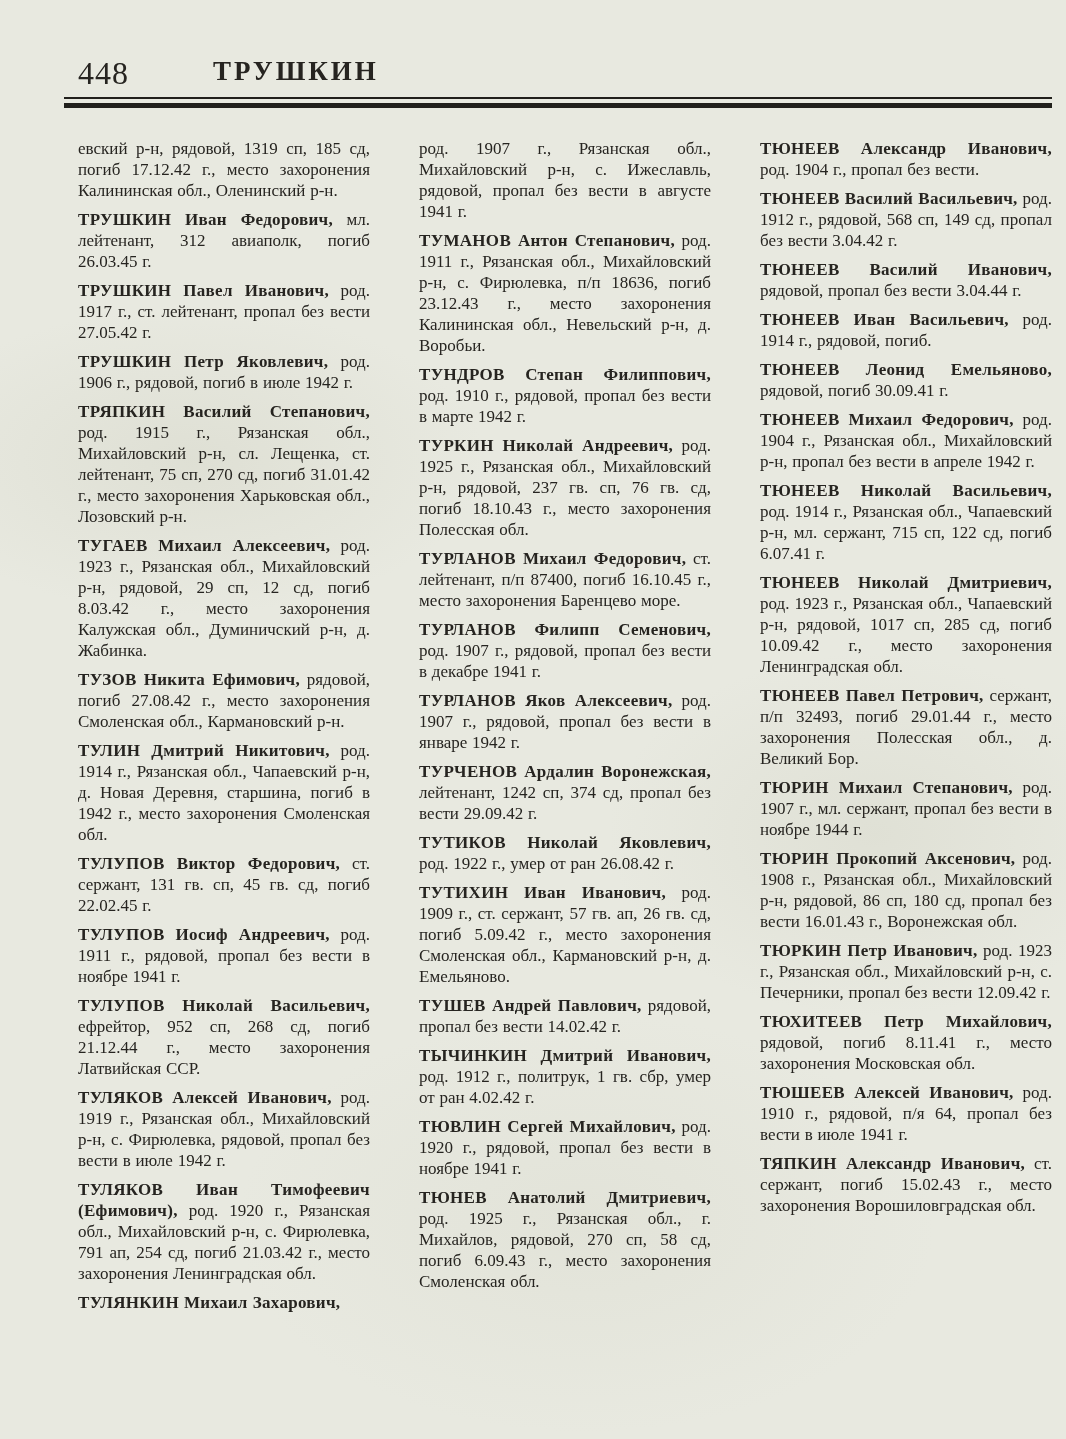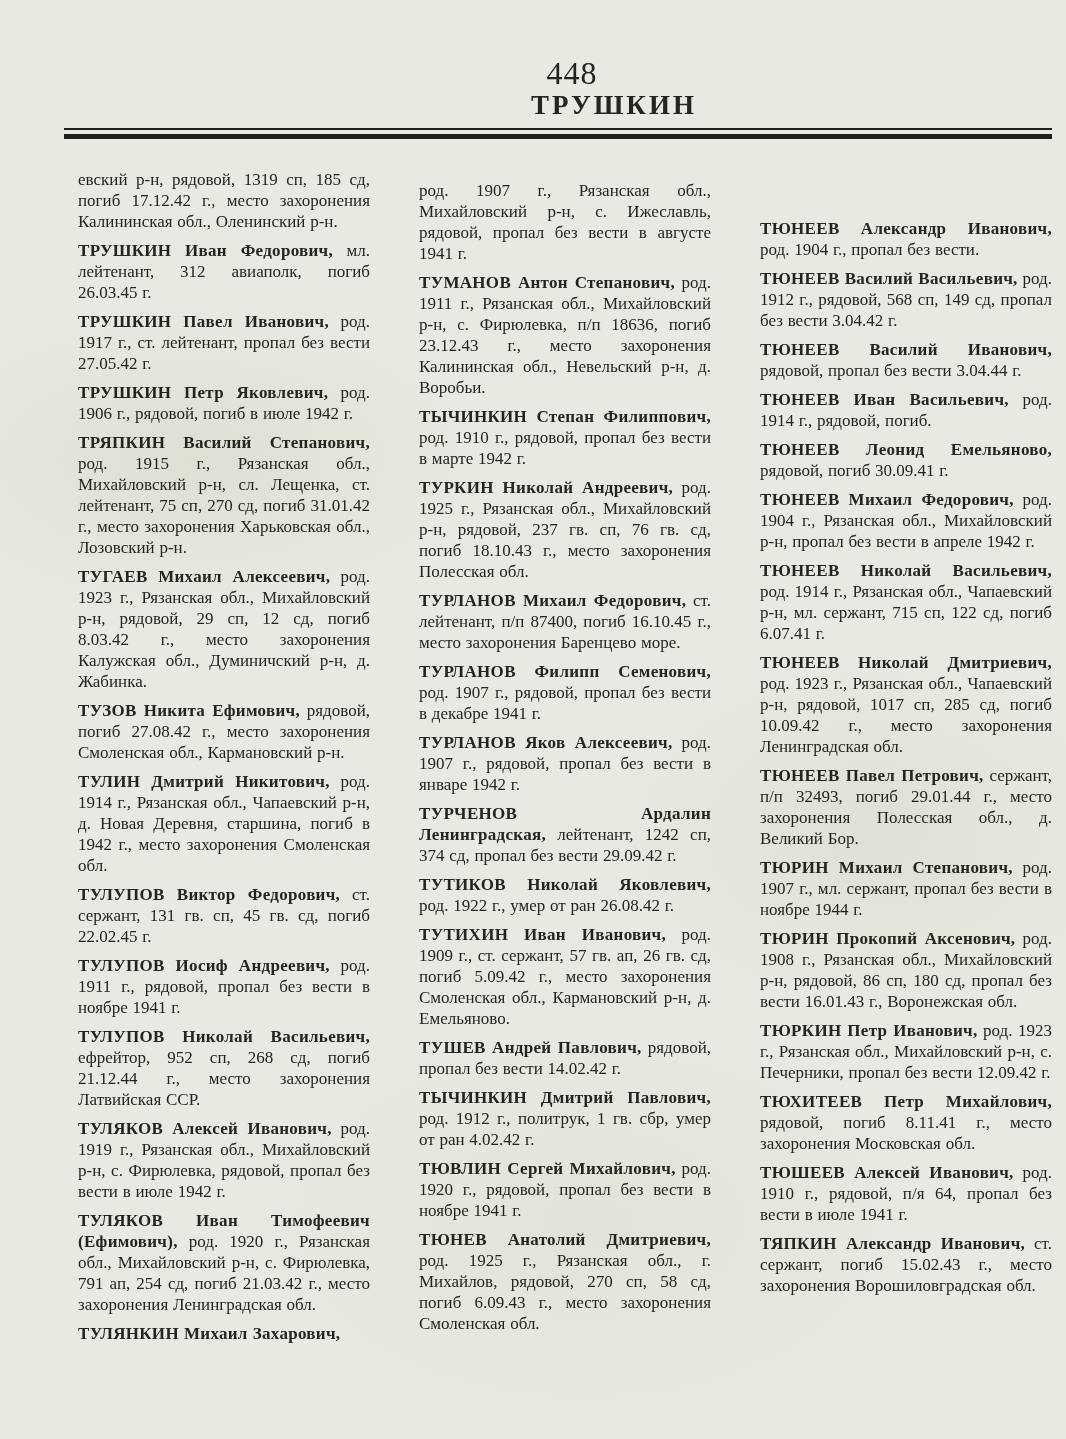--- a/index.html
+++ b/index.html
@@ -14,40 +14,39 @@
     background:
       radial-gradient(ellipse 420px 220px at 18% 32%, rgba(205,206,190,.35), rgba(205,206,190,0) 70%),
       radial-gradient(ellipse 380px 260px at 82% 58%, rgba(203,204,188,.30), rgba(203,204,188,0) 70%),
       radial-gradient(ellipse 500px 300px at 55% 85%, rgba(208,209,194,.25), rgba(208,209,194,0) 70%),
       var(--paper,#e8e9e0);
     overflow:hidden;
     color:var(--ink,#262420);
   }
   .header{
     padding:56px 0 0 78px;
-    display:flex;align-items:center;flex-direction:column;
+    display:flex;align-items:flex-start;
   }
   .page-number{
     font-size:32px;line-height:34px;letter-spacing:1px;
   }
   .running-head{
     margin-left:84px;
     font-size:27px;letter-spacing:3px;font-weight:bold;
   }
   .rule{
     margin:7px 14px 0 64px;
     height:4px;
     border-top:2px solid var(--rule,#21201c);
     border-bottom:5px solid var(--rule,#21201c);
   }
   .columns{
     display:flex;
     gap:49px;
     padding:30px 14px 0 78px;
-    align-items:center;
   }
   .col{
     flex:1 1 0;
     min-width:0;
   }
   .entry{
     margin:0 0 8px 0;
     font-size:17px;
     line-height:21px;
     text-align:justify;
@@ -82,30 +81,30 @@
         <p class="entry"><b>ТУЛУПОВ Виктор Федорович,</b> ст. сержант, 131 гв. сп, 45 гв. сд, погиб 22.02.45 г.</p>
         <p class="entry"><b>ТУЛУПОВ Иосиф Андреевич,</b> род. 1911 г., рядовой, пропал без вести в ноябре 1941 г.</p>
         <p class="entry"><b>ТУЛУПОВ Николай Васильевич,</b> ефрейтор, 952 сп, 268 сд, погиб 21.12.44 г., место захоронения Латвийская ССР.</p>
         <p class="entry"><b>ТУЛЯКОВ Алексей Иванович,</b> род. 1919 г., Рязанская обл., Михайловский р-н, с. Фирюлевка, рядовой, пропал без вести в июле 1942 г.</p>
         <p class="entry"><b>ТУЛЯКОВ Иван Тимофеевич (Ефимович),</b> род. 1920 г., Рязанская обл., Михайловский р-н, с. Фирюлевка, 791 ап, 254 сд, погиб 21.03.42 г., место захоронения Ленинградская обл.</p>
         <p class="entry"><b>ТУЛЯНКИН Михаил Захарович,</b></p>
       </div>
     <div class="col">
         <p class="entry">род. 1907 г., Рязанская обл., Михайловский р-н, с. Ижеславль, рядовой, пропал без вести в августе 1941 г.</p>
         <p class="entry"><b>ТУМАНОВ Антон Степанович,</b> род. 1911 г., Рязанская обл., Михайловский р-н, с. Фирюлевка, п/п 18636, погиб 23.12.43 г., место захоронения Калининская обл., Невельский р-н, д. Воробьи.</p>
-        <p class="entry"><b>ТЫЧИНКИН Степан Филиппович,</b> род. 1910 г., рядовой, пропал без вести в марте 1942 г.</p>
+        <p class="entry"><b>ТУНДРОВ Степан Филиппович,</b> род. 1910 г., рядовой, пропал без вести в марте 1942 г.</p>
         <p class="entry"><b>ТУРКИН Николай Андреевич,</b> род. 1925 г., Рязанская обл., Михайловский р-н, рядовой, 237 гв. сп, 76 гв. сд, погиб 18.10.43 г., место захоронения Полесская обл.</p>
         <p class="entry"><b>ТУРЛАНОВ Михаил Федорович,</b> ст. лейтенант, п/п 87400, погиб 16.10.45 г., место захоронения Баренцево море.</p>
         <p class="entry"><b>ТУРЛАНОВ Филипп Семенович,</b> род. 1907 г., рядовой, пропал без вести в декабре 1941 г.</p>
         <p class="entry"><b>ТУРЛАНОВ Яков Алексеевич,</b> род. 1907 г., рядовой, пропал без вести в январе 1942 г.</p>
-        <p class="entry"><b>ТУРЧЕНОВ Ардалин Ленинградская,</b> лейтенант, 1242 сп, 374 сд, пропал без вести 29.09.42 г.</p>
+        <p class="entry"><b>ТУРЧЕНОВ Ардалин Воронежская,</b> лейтенант, 1242 сп, 374 сд, пропал без вести 29.09.42 г.</p>
         <p class="entry"><b>ТУТИКОВ Николай Яковлевич,</b> род. 1922 г., умер от ран 26.08.42 г.</p>
         <p class="entry"><b>ТУТИХИН Иван Иванович,</b> род. 1909 г., ст. сержант, 57 гв. ап, 26 гв. сд, погиб 5.09.42 г., место захоронения Смоленская обл., Кармановский р-н, д. Емельяново.</p>
         <p class="entry"><b>ТУШЕВ Андрей Павлович,</b> рядовой, пропал без вести 14.02.42 г.</p>
-        <p class="entry"><b>ТЫЧИНКИН Дмитрий Павлович,</b> род. 1912 г., политрук, 1 гв. сбр, умер от ран 4.02.42 г.</p>
+        <p class="entry"><b>ТЫЧИНКИН Дмитрий Иванович,</b> род. 1912 г., политрук, 1 гв. сбр, умер от ран 4.02.42 г.</p>
         <p class="entry"><b>ТЮВЛИН Сергей Михайлович,</b> род. 1920 г., рядовой, пропал без вести в ноябре 1941 г.</p>
         <p class="entry"><b>ТЮНЕВ Анатолий Дмитриевич,</b> род. 1925 г., Рязанская обл., г. Михайлов, рядовой, 270 сп, 58 сд, погиб 6.09.43 г., место захоронения Смоленская обл.</p>
       </div>
     <div class="col">
         <p class="entry"><b>ТЮНЕЕВ Александр Иванович,</b> род. 1904 г., пропал без вести.</p>
         <p class="entry"><b>ТЮНЕЕВ Василий Васильевич,</b> род. 1912 г., рядовой, 568 сп, 149 сд, пропал без вести 3.04.42 г.</p>
         <p class="entry"><b>ТЮНЕЕВ Василий Иванович,</b> рядовой, пропал без вести 3.04.44 г.</p>
         <p class="entry"><b>ТЮНЕЕВ Иван Васильевич,</b> род. 1914 г., рядовой, погиб.</p>
         <p class="entry"><b>ТЮНЕЕВ Леонид Емельяново,</b> рядовой, погиб 30.09.41 г.</p>
         <p class="entry"><b>ТЮНЕЕВ Михаил Федорович,</b> род. 1904 г., Рязанская обл., Михайловский р-н, пропал без вести в апреле 1942 г.</p>

